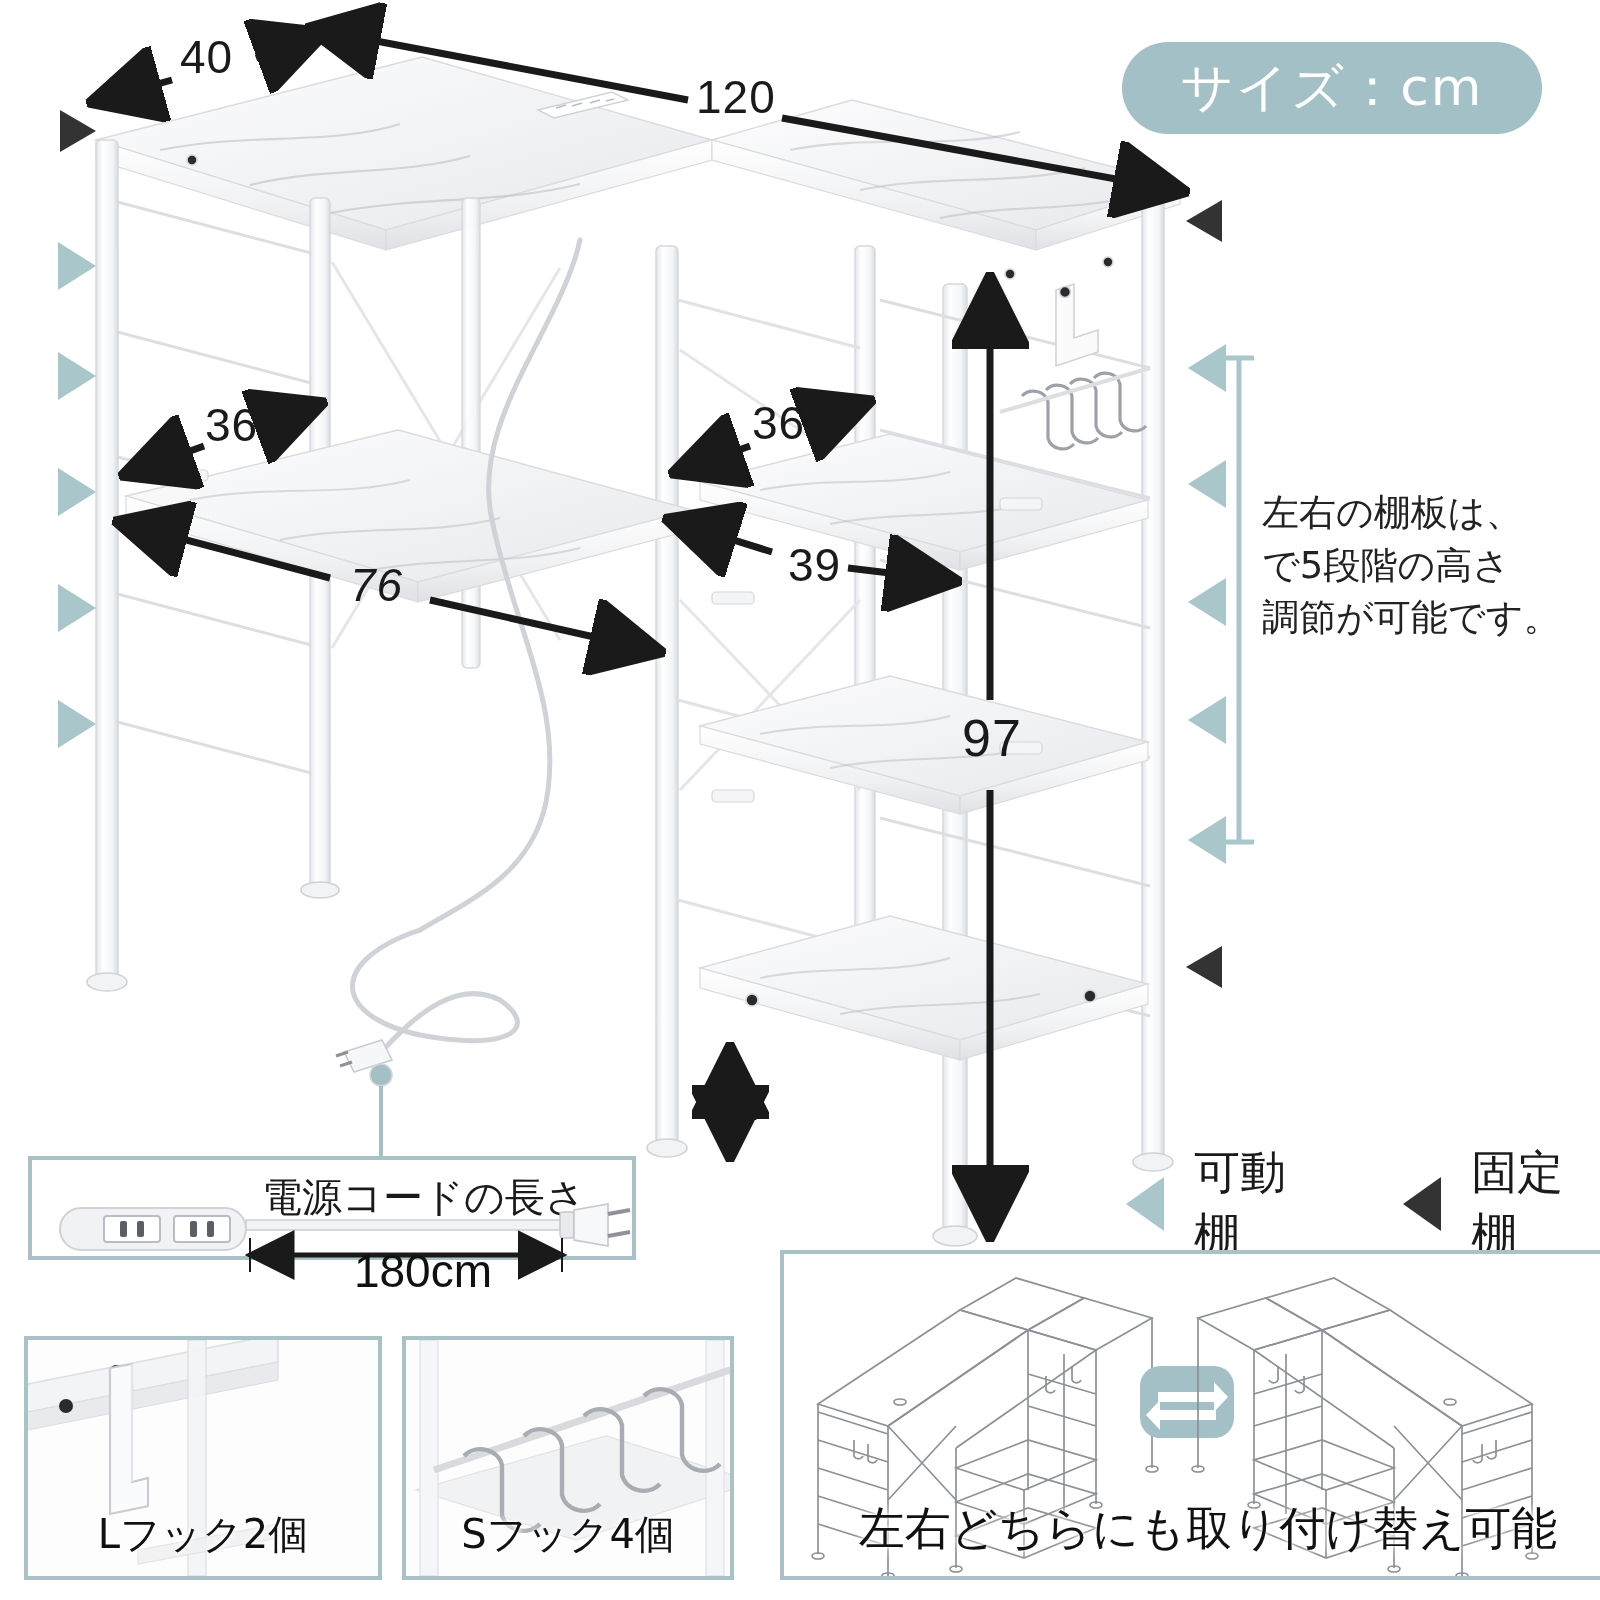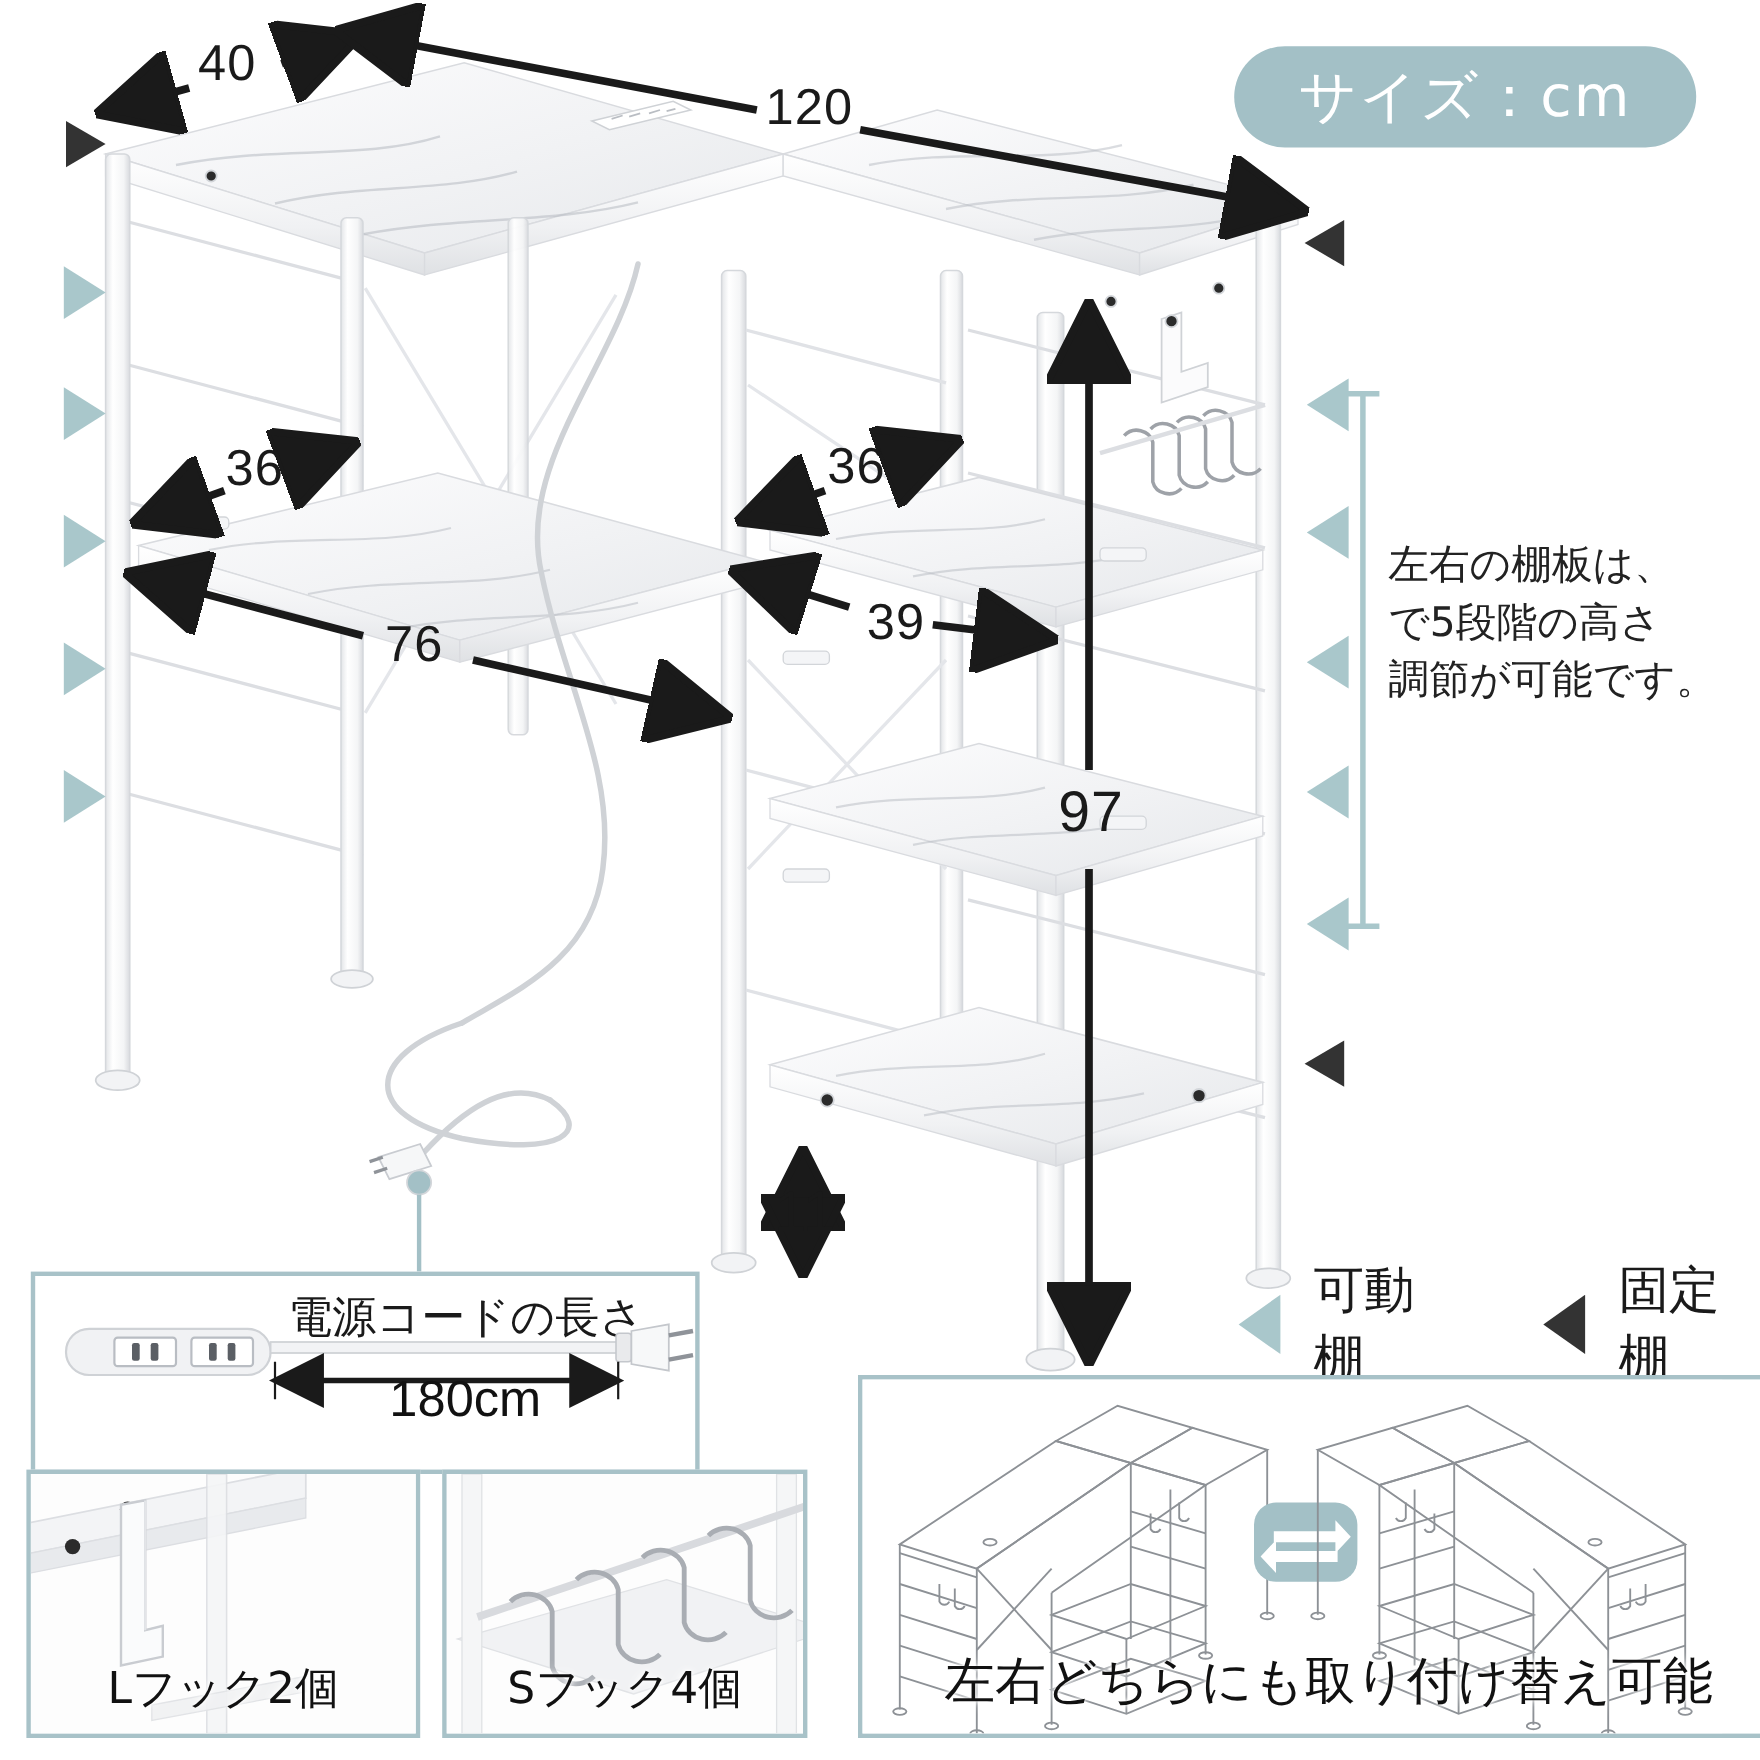--- a/index.html
+++ b/index.html
@@ -47,21 +47,21 @@
   
   #legend { left: 1126px; top: 1142px; display: flex; align-items: center; gap: 30px; }
   #legend .tri-tl { width:0;height:0;border-top:27px solid transparent;border-bottom:27px solid transparent;border-right:38px solid #a9c7cb; }
   #legend .tri-bk { width:0;height:0;border-top:27px solid transparent;border-bottom:27px solid transparent;border-right:38px solid #333333; }
   #legend .lbl { font-size: 46px; font-family: "DejaVu Sans", sans-serif; color:#1a1a1a; }
   #legend .gap { width: 22px; }
 
   
   .panel { border: 4px solid #a8c2c8; background: #fff; }
 
-  #cord-panel { left: 28px; top: 1156px; width: 608px; height: 184px; text-decoration: underline; }
+  #cord-panel { left: 28px; top: 1156px; width: 608px; height: 104px; text-decoration: underline; }
   #lhook-panel { left: 24px; top: 1336px; width: 358px; height: 244px; overflow:hidden; }
   #shook-panel { left: 402px; top: 1336px; width: 332px; height: 244px; overflow:hidden; }
   #reverse-panel { left: 780px; top: 1250px; width: 856px; height: 330px; overflow:hidden; }
 
   .panel-caption {
     position:absolute; left:0; right:0; bottom: 14px; text-align:center;
     font-size: 40px; font-family:"DejaVu Sans", sans-serif; color:#111;
     text-shadow: 0 0 6px #fff, 0 0 12px #fff, 0 0 3px #fff;
   }
   #reverse-panel .panel-caption { bottom: 16px; font-size: 46px; }
@@ -340,21 +340,21 @@
   </svg>
 
   <div class="abs" id="size-badge">
     <span>サイズ：cm</span>
   </div>
 
   <div class="abs dim" style="left:180px; top:30px;">40</div>
   <div class="abs dim" style="left:696px; top:70px;">120</div>
   <div class="abs dim" style="left:205px; top:398px;">36</div>
   <div class="abs dim" style="left:752px; top:396px;">36</div>
-  <div class="abs dim" style="left:350px; top:558px;">76</div>
+  <div class="abs dim" style="left:350px; top:558px;font-style:italic;">76</div>
   <div class="abs dim" style="left:788px; top:538px;">39</div>
   <div class="abs dim" style="left:962px; top:708px; font-size:52px;">97</div>
   <div class="abs dim" style="left:704px; top:1072px; font-size:52px;">11</div>
 
   <div class="abs" id="desc-block">
     <p>左右の棚板は、</p>
     <p>で5段階の高さ</p>
     <p>調節が可能です。</p>
   </div>
 

